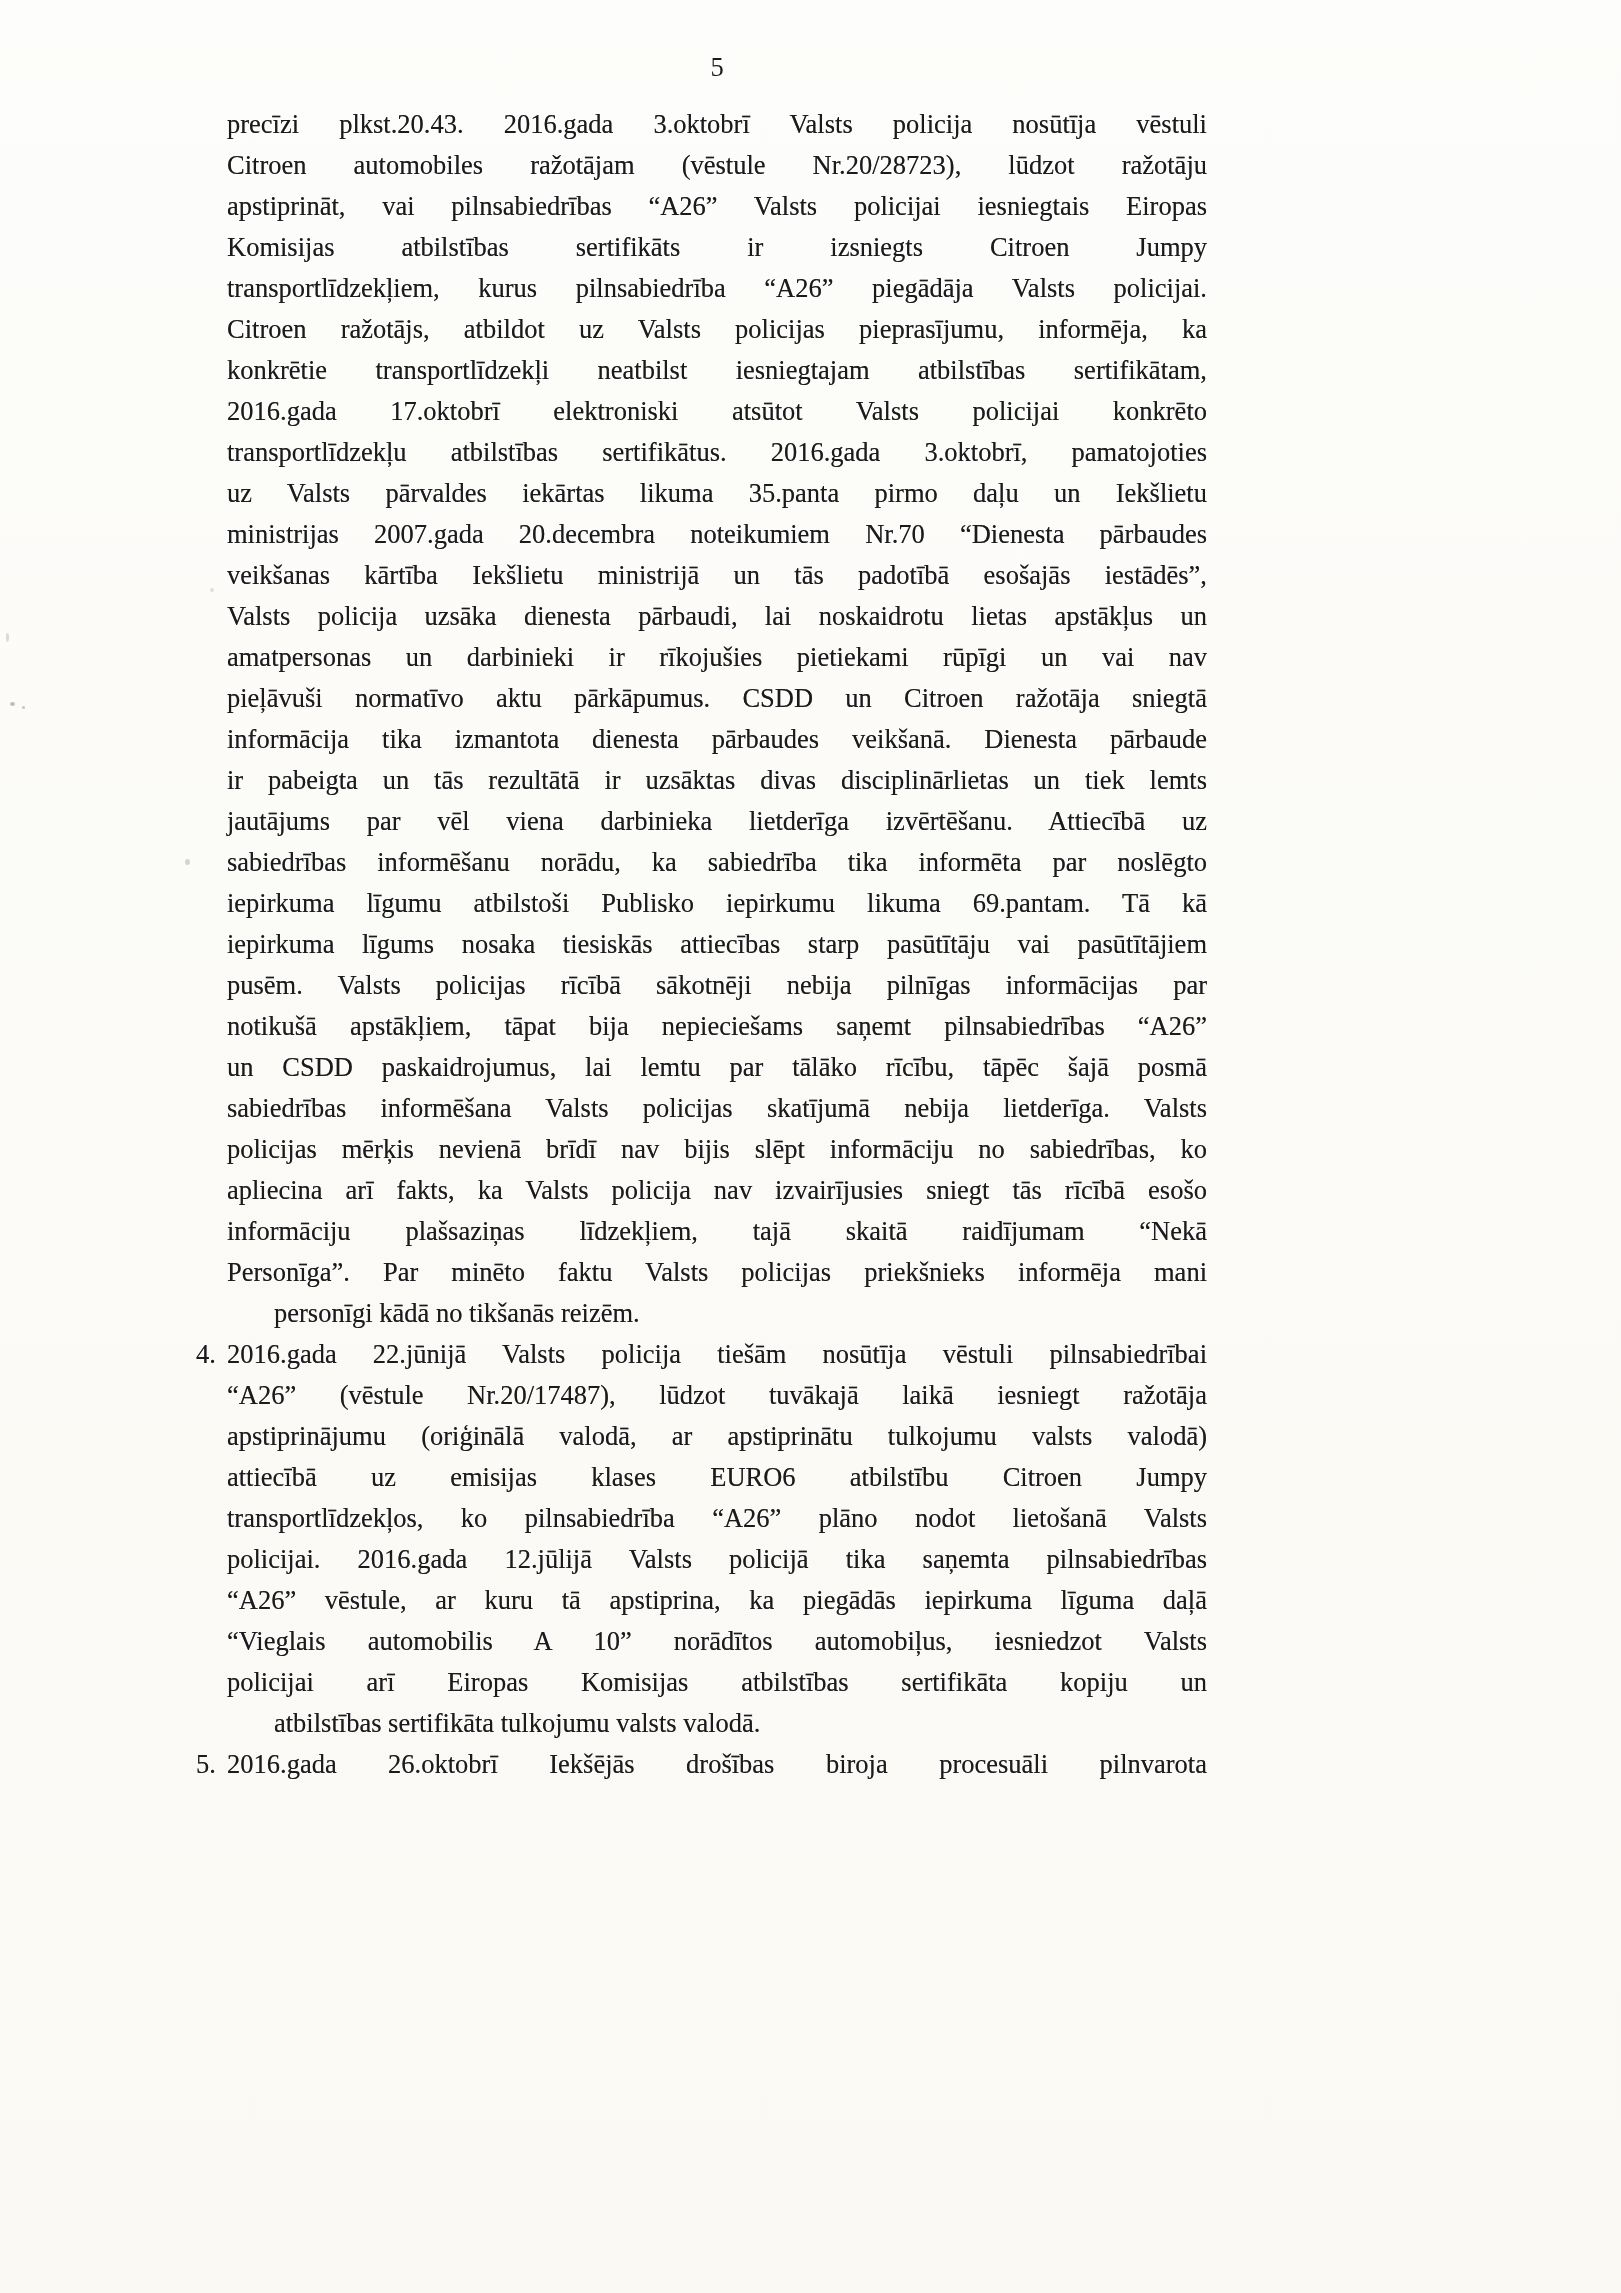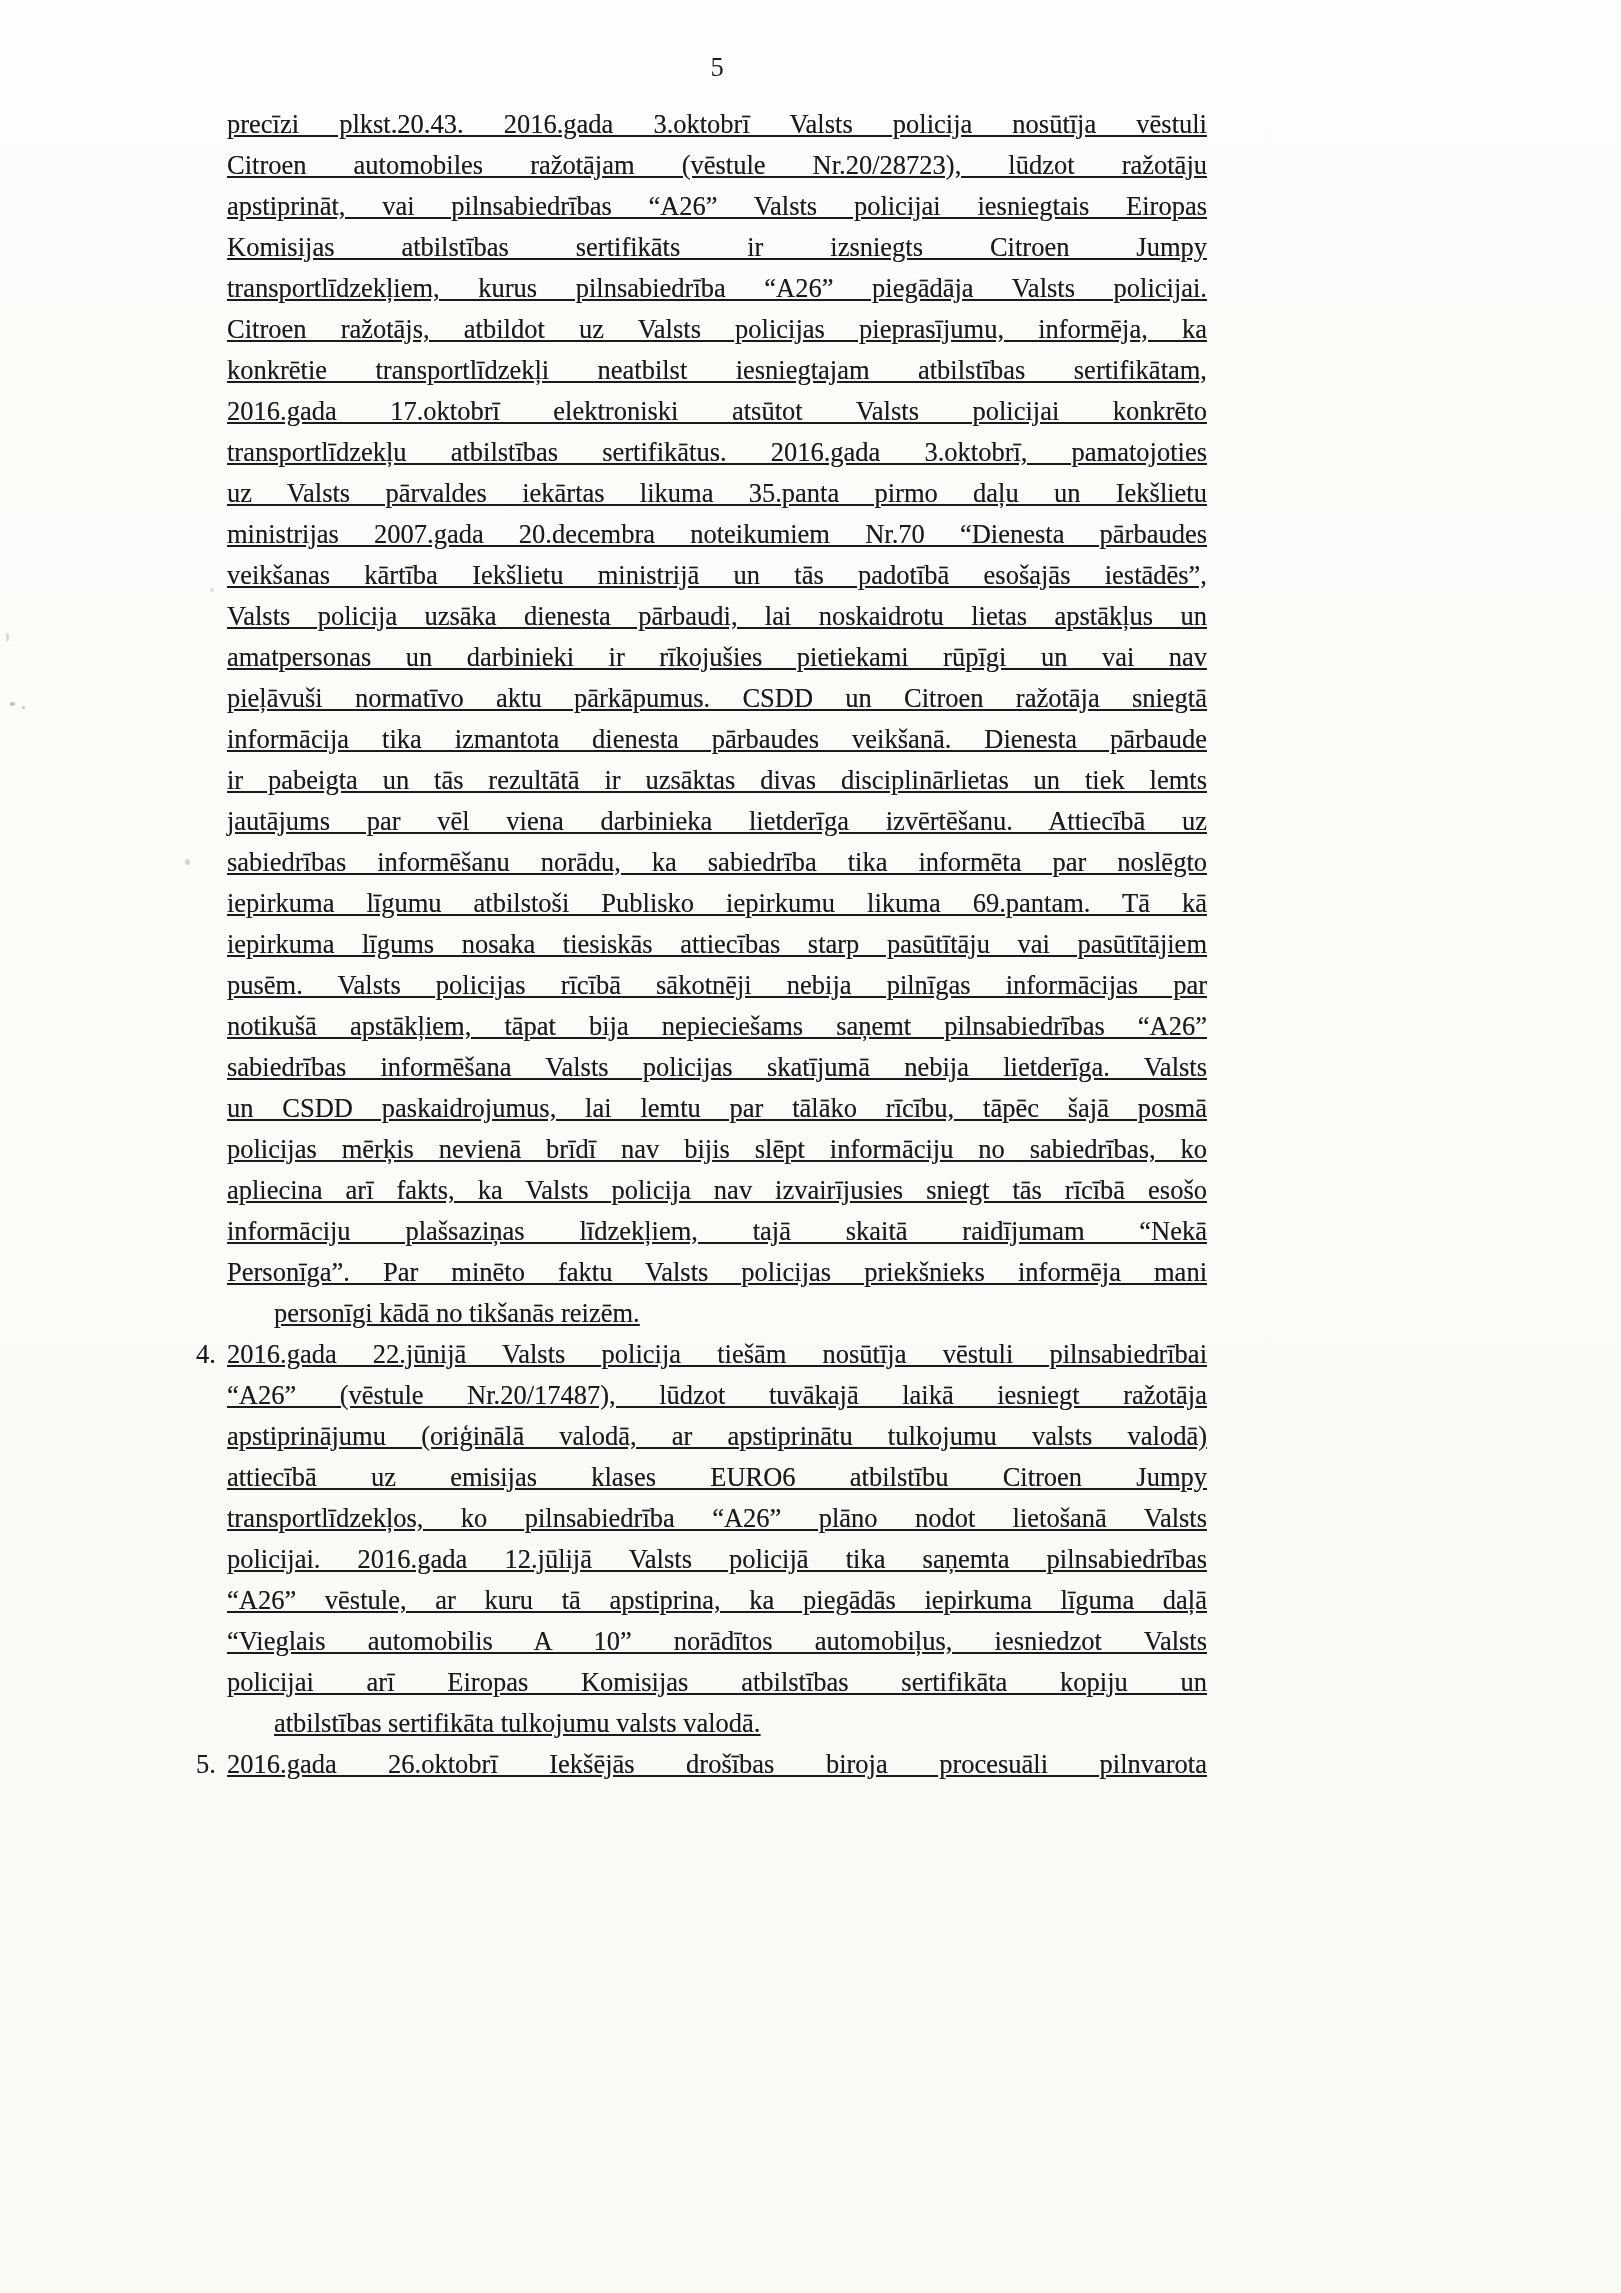--- a/index.html
+++ b/index.html
@@ -41,21 +41,20 @@
     position: absolute;
     left: -31px;
     top: 0;
     line-height: 41px;
   }
   .line {
     text-align: justify;
     text-align-last: justify;
     hyphens: none;
     overflow-wrap: normal;
-    text-decoration: underline;
   }
   .line.lastline { text-align-last: left; margin-left: 47px; }
   
   .speck {
     position: absolute;
     background: #8f8d88;
     border-radius: 50%;
   }
   .speck1 { left: 9.8px;  top: 702px; width: 4.9px; height: 3.9px; opacity: .55; }
   .speck2 { left: 21.6px;  top: 706px; width: 3.9px; height: 2.9px; opacity: .45; }
@@ -87,22 +86,22 @@
         <div class="line">amatpersonas un darbinieki ir rīkojušies pietiekami rūpīgi un vai nav</div>
         <div class="line">pieļāvuši normatīvo aktu pārkāpumus. CSDD un Citroen ražotāja sniegtā</div>
         <div class="line">informācija tika izmantota dienesta pārbaudes veikšanā. Dienesta pārbaude</div>
         <div class="line">ir pabeigta un tās rezultātā ir uzsāktas divas disciplinārlietas un tiek lemts</div>
         <div class="line">jautājums par vēl viena darbinieka lietderīga izvērtēšanu. Attiecībā uz</div>
         <div class="line">sabiedrības informēšanu norādu, ka sabiedrība tika informēta par noslēgto</div>
         <div class="line">iepirkuma līgumu atbilstoši Publisko iepirkumu likuma 69.pantam. Tā kā</div>
         <div class="line">iepirkuma līgums nosaka tiesiskās attiecības starp pasūtītāju vai pasūtītājiem</div>
         <div class="line">pusēm. Valsts policijas rīcībā sākotnēji nebija pilnīgas informācijas par</div>
         <div class="line">notikušā apstākļiem, tāpat bija nepieciešams saņemt pilnsabiedrības “A26”</div>
+        <div class="line">un CSDD paskaidrojumus, lai lemtu par tālāko rīcību, tāpēc šajā posmā</div>
         <div class="line">sabiedrības informēšana Valsts policijas skatījumā nebija lietderīga. Valsts</div>
-        <div class="line">un CSDD paskaidrojumus, lai lemtu par tālāko rīcību, tāpēc šajā posmā</div>
         <div class="line">policijas mērķis nevienā brīdī nav bijis slēpt informāciju no sabiedrības, ko</div>
         <div class="line">apliecina arī fakts, ka Valsts policija nav izvairījusies sniegt tās rīcībā esošo</div>
         <div class="line">informāciju plašsaziņas līdzekļiem, tajā skaitā raidījumam “Nekā</div>
         <div class="line">Personīga”. Par minēto faktu Valsts policijas priekšnieks informēja mani</div>
         <div class="line lastline">personīgi kādā no tikšanās reizēm.</div>
       </div>
       <div class="block">
         <span class="marker">4.</span>
         <div class="line">2016.gada 22.jūnijā Valsts policija tiešām nosūtīja vēstuli pilnsabiedrībai</div>
         <div class="line">“A26” (vēstule Nr.20/17487), lūdzot tuvākajā laikā iesniegt ražotāja</div>

